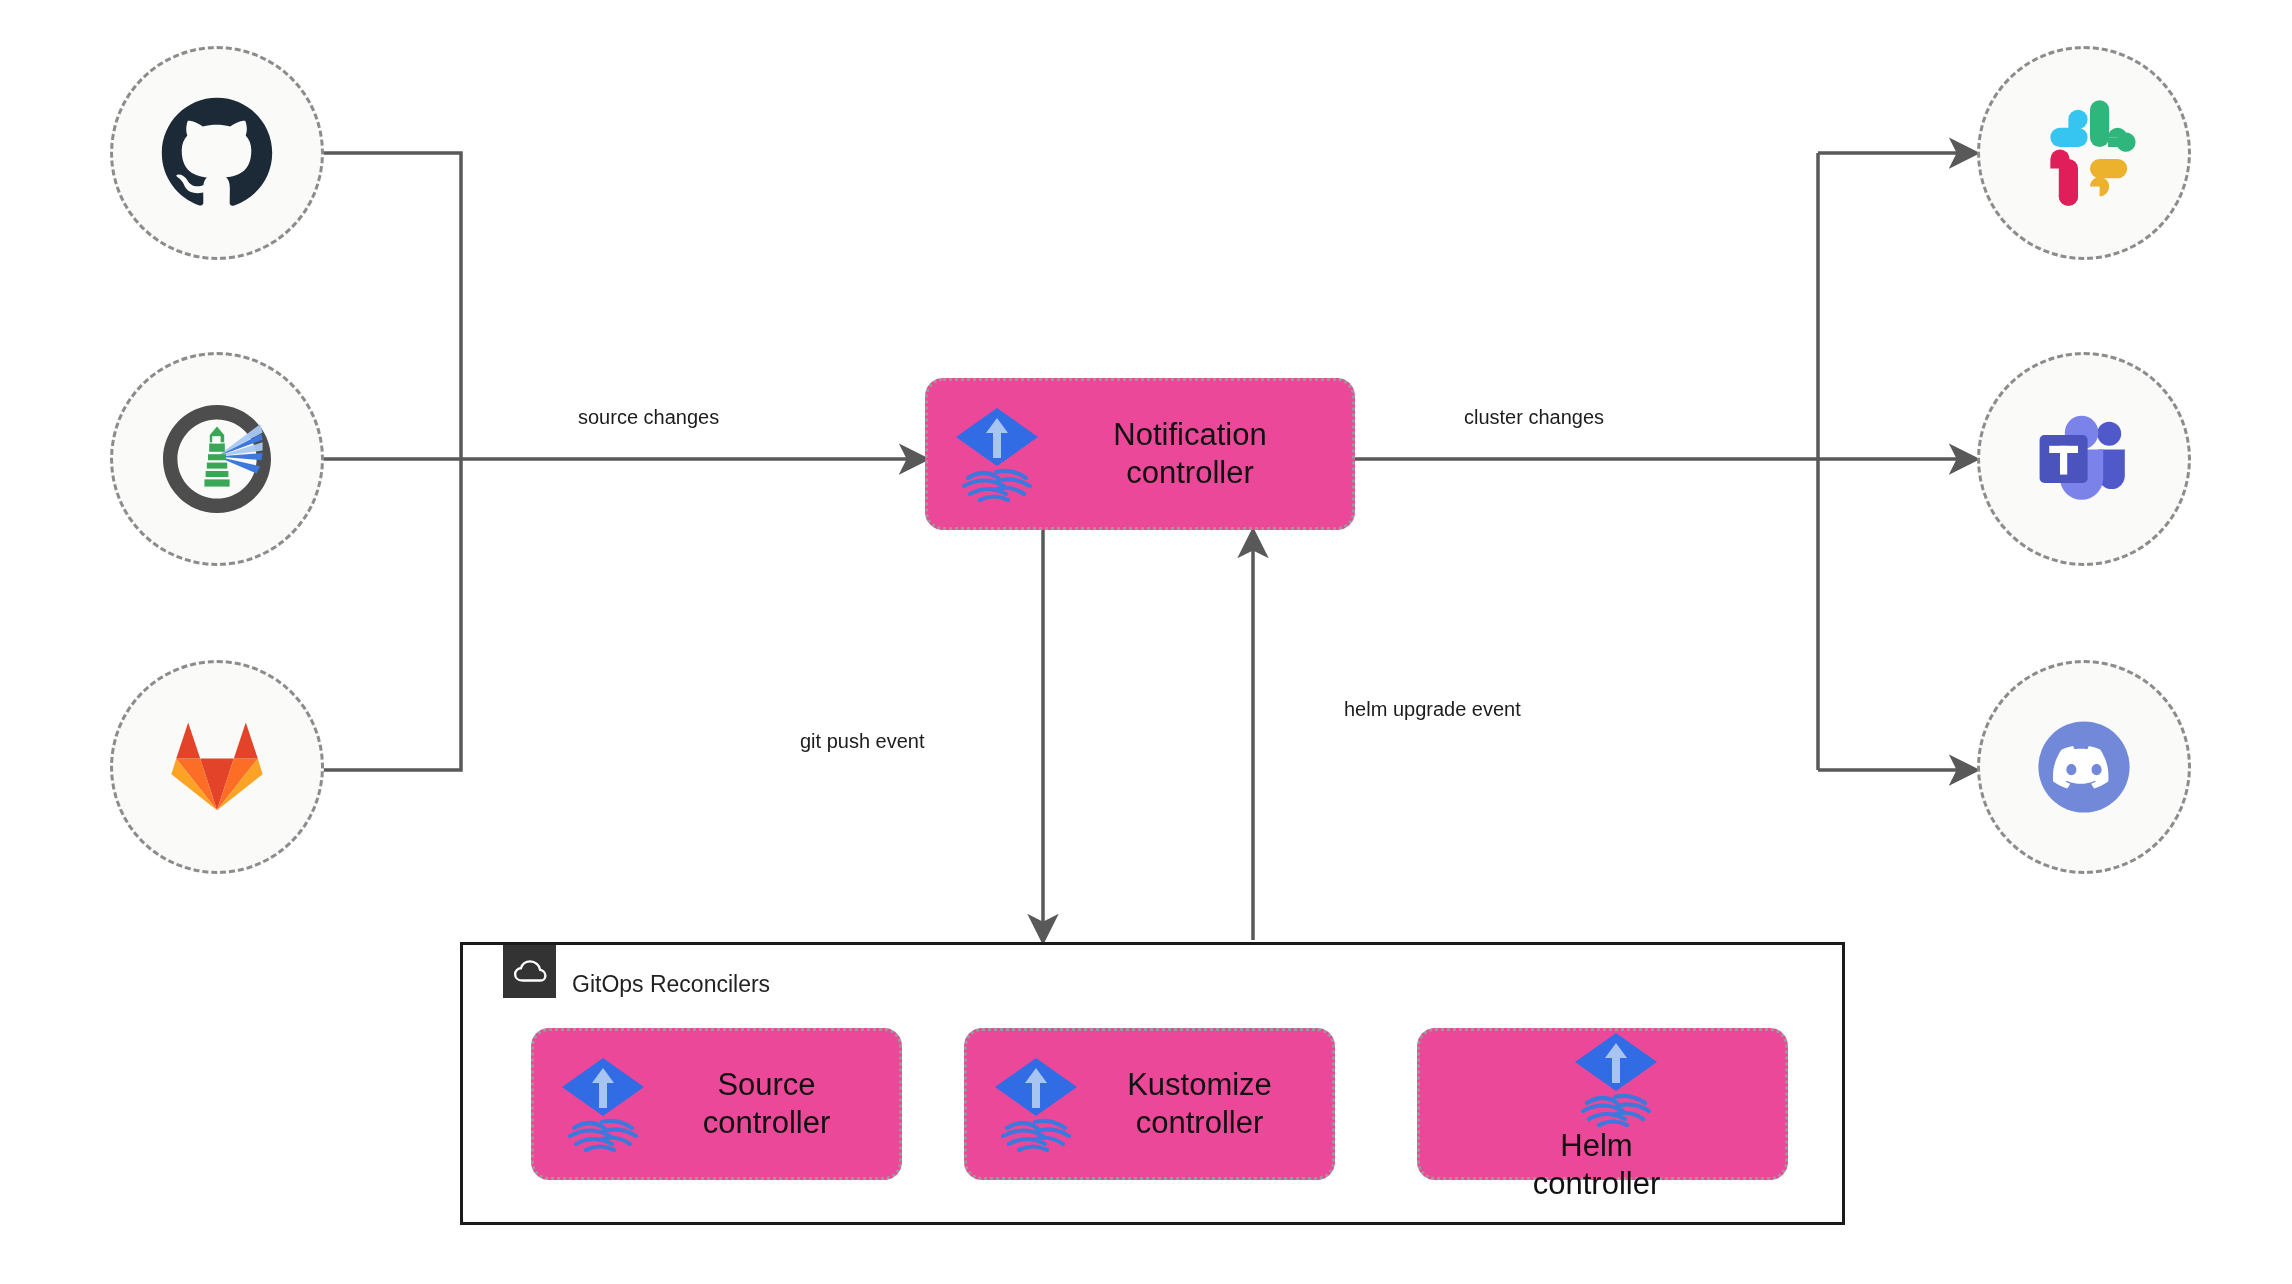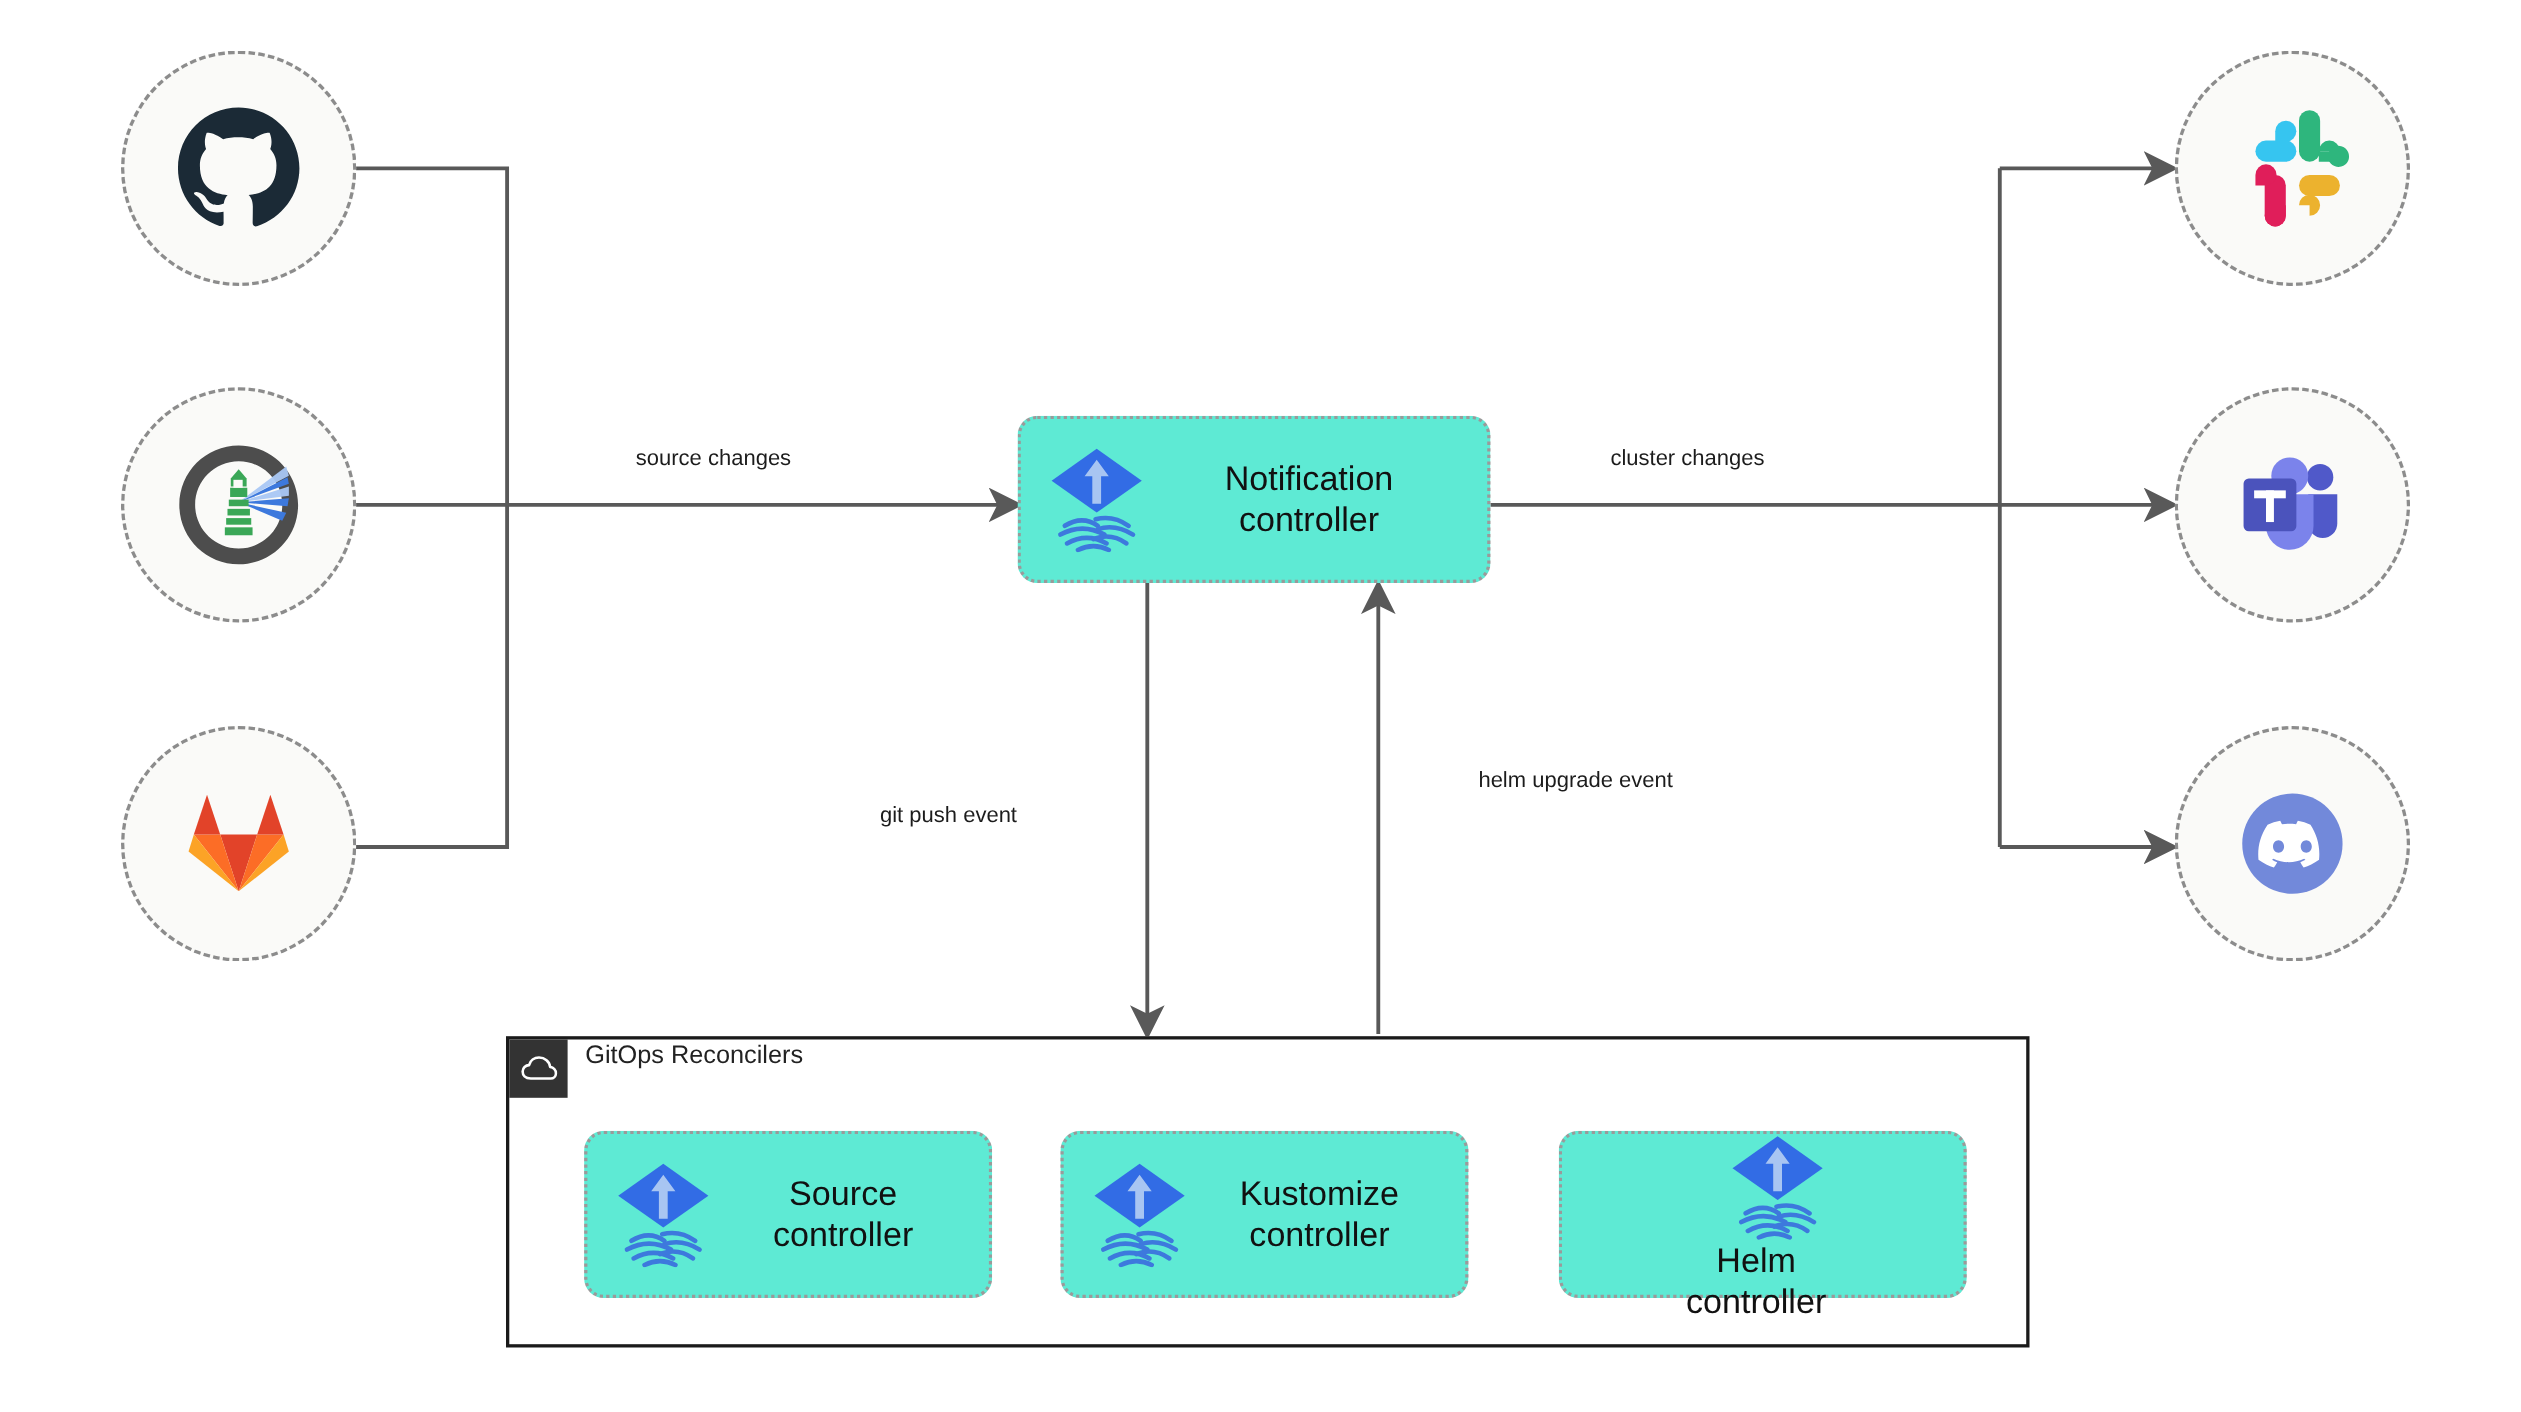--- a/index.html
+++ b/index.html
@@ -40,21 +40,21 @@
   }
   .node-circle .glyph {
     width: 120px;
     height: 120px;
     display: block;
   }
 
   
   .ctl-box {
     position: absolute;
-    background: #5eead4;
+    background: #ec4899;
     border: 3px dotted #9a9a9a;
     border-radius: 18px;
     box-sizing: border-box;
     display: flex;
     flex-direction: row;
     align-items: center;
     justify-content: flex-start;
   }
   .ctl-box .flux-logo {
     width: 86px;
@@ -81,22 +81,23 @@
     height: 283px;
     border: 3px solid #1a1a1a;
     box-sizing: border-box;
     background: #ffffff;
   }
   #reconcilers-header {
     position: absolute;
     left: 0;
     top: 0;
     display: flex;
-    align-items: flex-start;
+    align-items: flex-end;
     height: 53px;
+    padding-left: 40px;
   }
   #reconcilers-header .cloud-tab {
     width: 53px;
     height: 53px;
     background: #333333;
     display: flex;
     align-items: center;
     justify-content: center;
     flex: 0 0 auto;
   }

